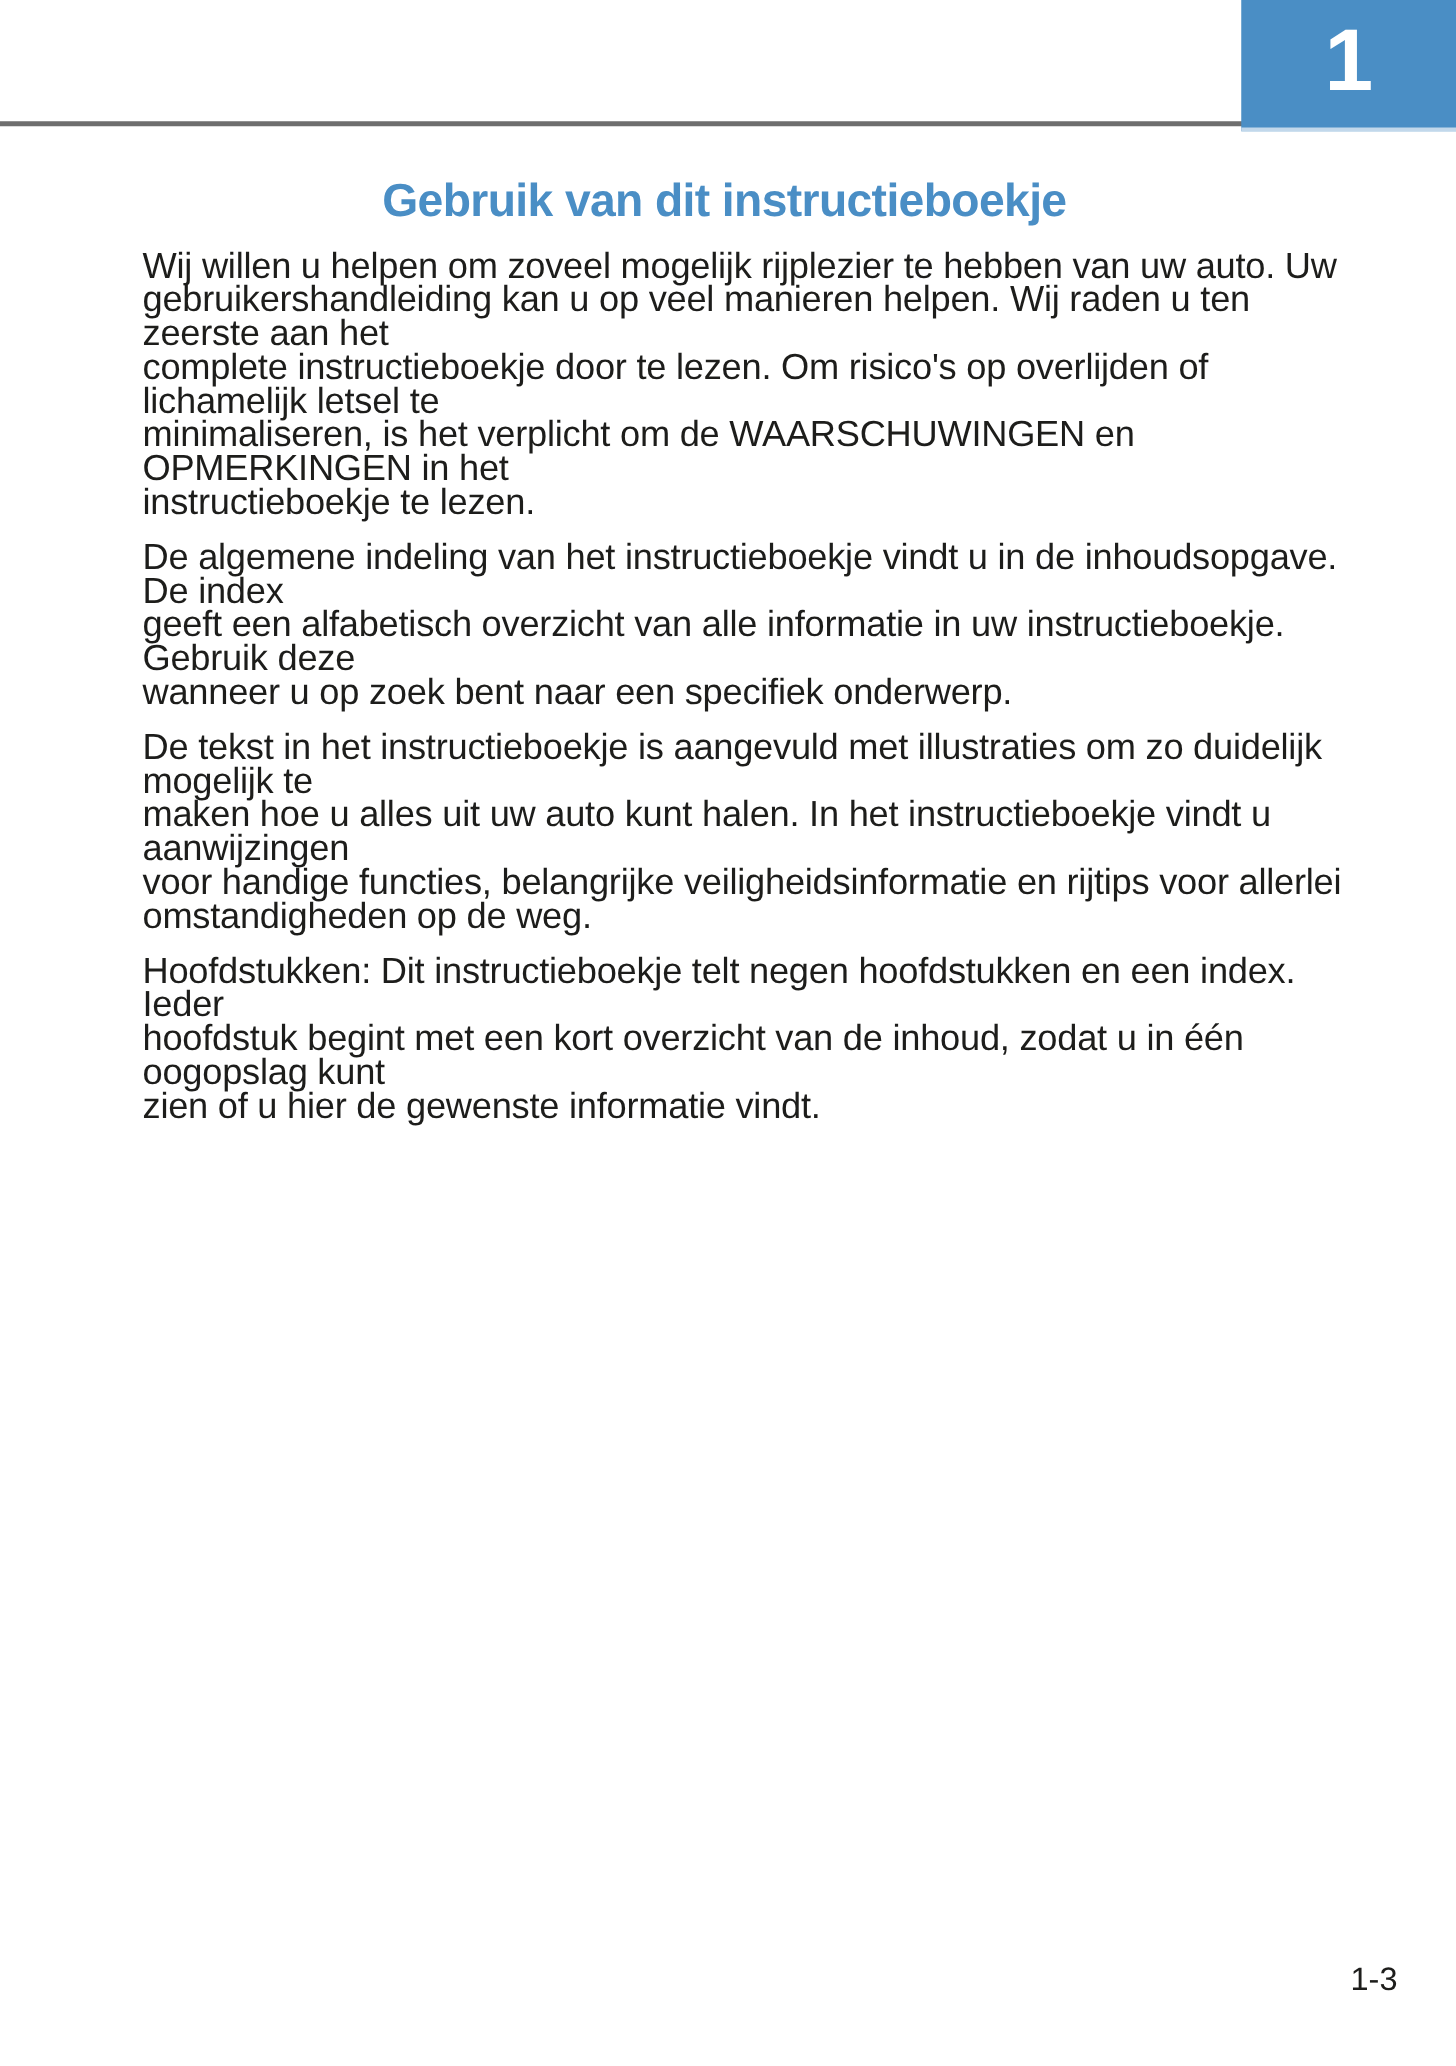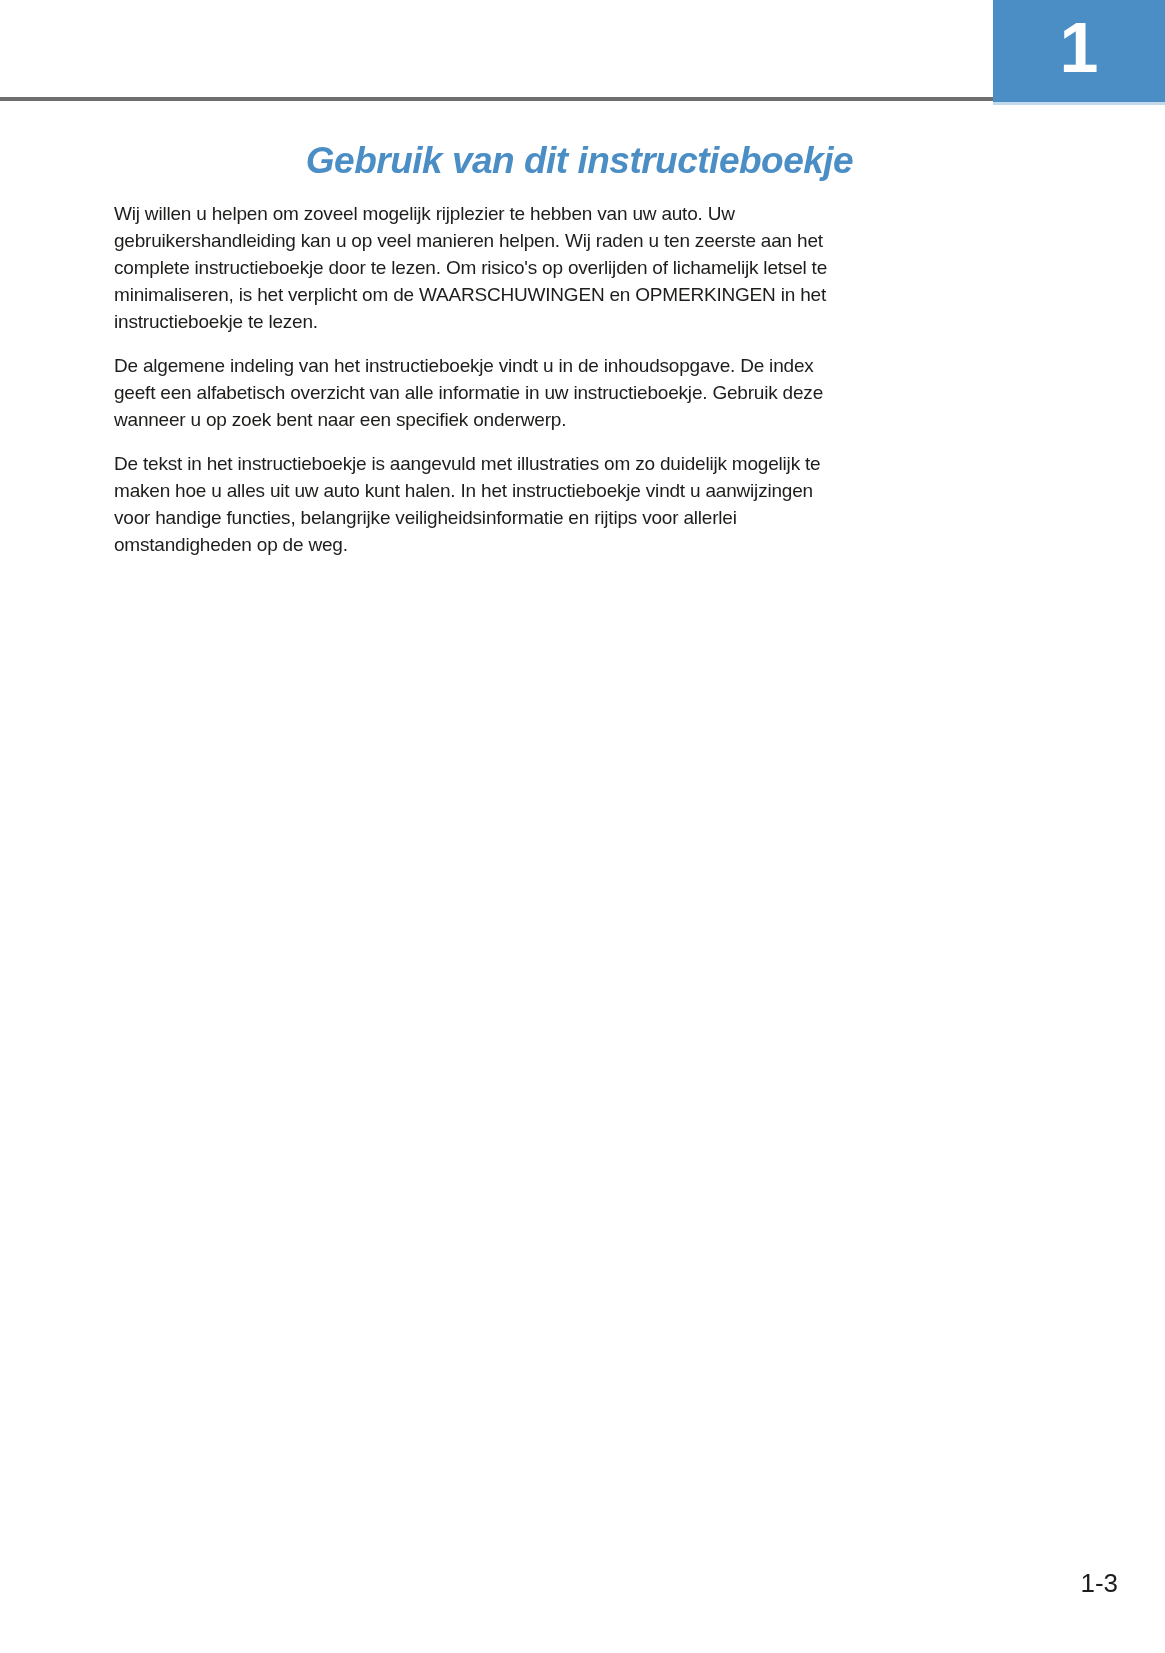--- a/index.html
+++ b/index.html
@@ -49,32 +49,31 @@
     top: 138px;
     left: 0;
     width: 1159px;
     text-align: center;
     color: #4a8ec5;
     font-size: 37px;
     font-weight: bold;
     letter-spacing: -0.5px;
     line-height: 46px;
     margin: 0;
-    font-style: italic;
   }
   .content {
     position: absolute;
     top: 200px;
     left: 114px;
     width: 980px;
   }
   .content p {
     margin: 0 0 17px 0;
     color: #1d1d1b;
-    font-size: 19px;
+    font-size: 29px;
     line-height: 27px;
     letter-spacing: -0.2px;
     white-space: pre-line;
   }
   .page-number {
     position: absolute;
     top: 1568px;
     left: 0;
     width: 1165px;
     text-align: right;
@@ -105,17 +104,20 @@
 complete instructieboekje door te lezen. Om risico's op overlijden of lichamelijk letsel te
 minimaliseren, is het verplicht om de WAARSCHUWINGEN en OPMERKINGEN in het
 instructieboekje te lezen.</p>
     <p>De algemene indeling van het instructieboekje vindt u in de inhoudsopgave. De index
 geeft een alfabetisch overzicht van alle informatie in uw instructieboekje. Gebruik deze
 wanneer u op zoek bent naar een specifiek onderwerp.</p>
     <p>De tekst in het instructieboekje is aangevuld met illustraties om zo duidelijk mogelijk te
 maken hoe u alles uit uw auto kunt halen. In het instructieboekje vindt u aanwijzingen
 voor handige functies, belangrijke veiligheidsinformatie en rijtips voor allerlei
 omstandigheden op de weg.</p>
+    <p>Hoofdstukken: Dit instructieboekje telt negen hoofdstukken en een index. Ieder
+hoofdstuk begint met een kort overzicht van de inhoud, zodat u in één oogopslag kunt
+zien of u hier de gewenste informatie vindt.</p>
   </div>
 
   <div class="page-number">1-3</div>
 
 </div>
 
 </body></html>

